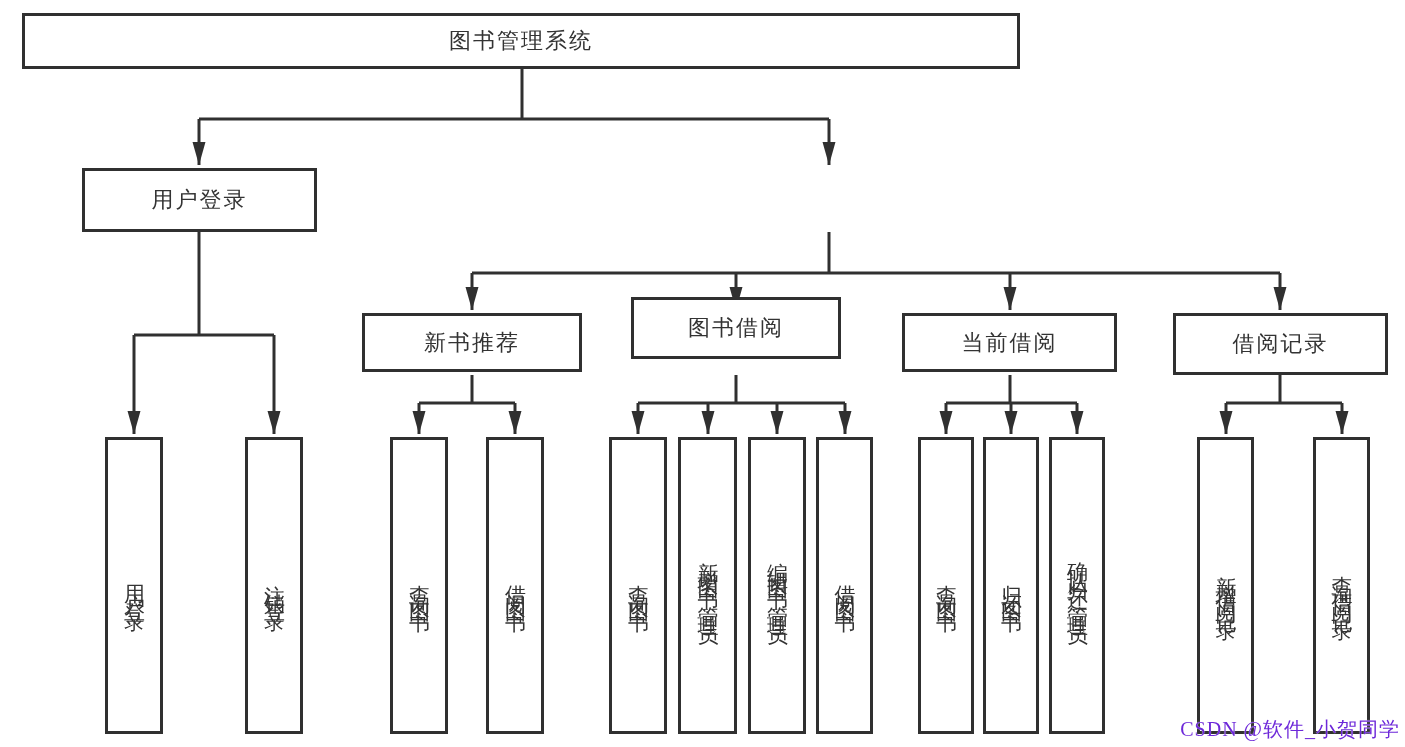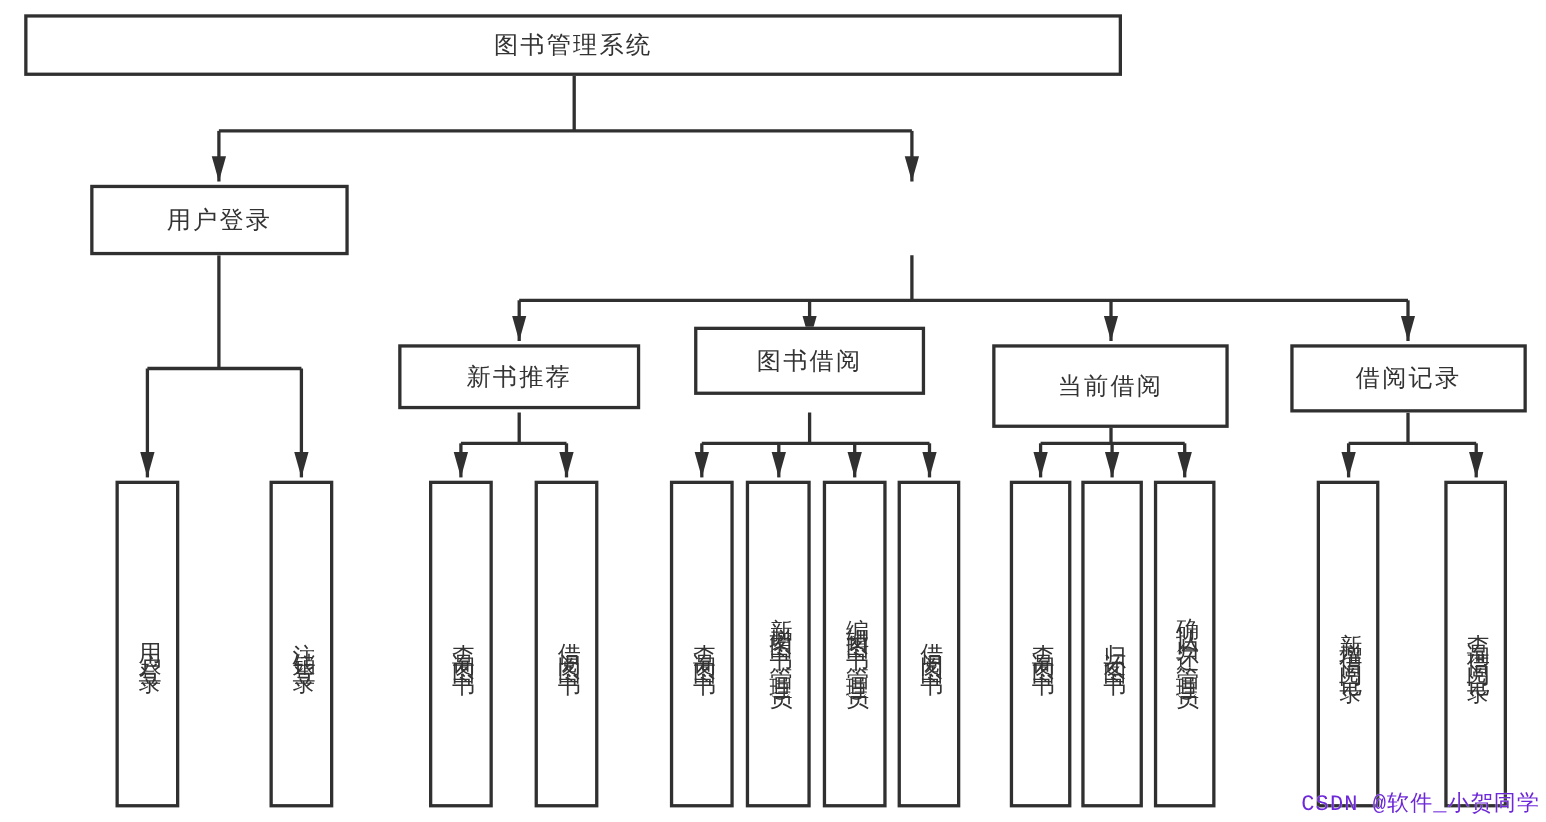--- a/index.html
+++ b/index.html
@@ -1,20 +1,20 @@
 <!DOCTYPE html>
 <html><head>
 <meta charset="utf-8">
 <style>
   html,body{margin:0;padding:0;background:#ffffff;}
   .stage{
     position:relative;
     width:1405px;height:747px;
     background:#ffffff;
-    font-family:Liberation Mono, monospace;
+    font-family:Liberation Serif, serif;
     color:#333333;
     overflow:hidden;
   }
   .connectors{position:absolute;left:0;top:0;}
   .box{
     position:absolute;
     box-sizing:border-box;
     border:3px solid #303030;
     background:#ffffff;
     display:flex;
@@ -95,21 +95,21 @@
   <div class="box hbox" style="left:82px;top:168px;width:235px;height:64px">
     <span>用户登录</span>
   </div>
 
   <div class="box hbox" style="left:362px;top:313px;width:220px;height:59px">
     <span>新书推荐</span>
   </div>
   <div class="box hbox" style="left:631px;top:297px;width:210px;height:62px">
     <span>图书借阅</span>
   </div>
-  <div class="box hbox" style="left:902px;top:313px;width:215px;height:76px">
+  <div class="box hbox" style="left:902px;top:313px;width:215px;height:59px">
     <span>当前借阅</span>
   </div>
   <div class="box hbox" style="left:1173px;top:313px;width:215px;height:62px">
     <span>借阅记录</span>
   </div>
 
   <div class="box vbox" style="left:105px;top:437px;width:58px;height:297px">
     <span>用户登录</span>
   </div>
   <div class="box vbox" style="left:245px;top:437px;width:58px;height:297px">

